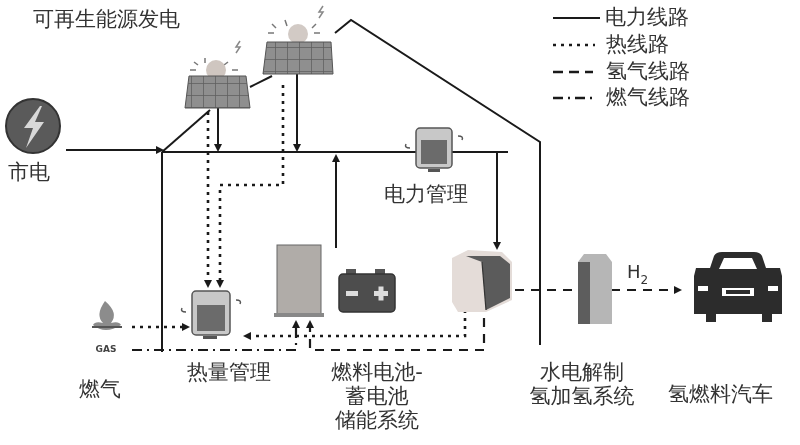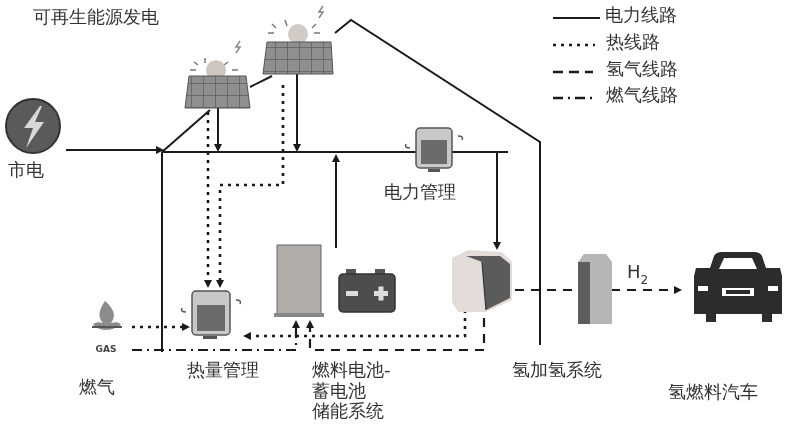--- a/index.html
+++ b/index.html
@@ -1,20 +1,20 @@
 <!DOCTYPE html>
 <html><head>
 <meta charset="utf-8">
 <style>
   html, body { margin: 0; padding: 0; background: #ffffff; }
   body { width: 800px; height: 445px; position: relative; overflow: hidden;
          font-family: "DejaVu Sans", sans-serif; color: #2a2a2a; }
   #stage { position: absolute; left: 0; top: 0; width: 800px; height: 445px; }
-  .lbl { position: absolute; font-size: 18px; color: #333; white-space: nowrap; line-height: 1.15; }
-  .lbl.center { }
+  .lbl { position: absolute; font-size: 21px; color: #333; white-space: nowrap; line-height: 1.15; }
+  .lbl.center { text-align: center; }
 </style>
 </head>
 <body>
 
 <svg id="stage" viewBox="0 0 800 445" xmlns="http://www.w3.org/2000/svg">
   <defs>
     <marker id="arr" markerWidth="8" markerHeight="8" refX="6" refY="4" orient="auto" markerUnits="userSpaceOnUse">
       <path d="M0,0 L8,4 L0,8 z" fill="#1a1a1a"></path>
     </marker>
     <pattern id="grid" width="12" height="12" patternUnits="userSpaceOnUse">
@@ -162,16 +162,17 @@
 <div class="lbl" style="left:79px; top:360px;margin-top:17px;">燃气</div>
 <div class="lbl" style="left:166px; top:360px;margin-left:21px;">热量管理</div>
 
 <div class="lbl center" style="left:312px; top:360px; width:130px;">
   <div>燃料电池-</div>
   <div>蓄电池</div>
   <div>储能系统</div>
 </div>
 
 <div class="lbl center" style="left:512px; top:360px; width:140px;">
+  <div>水电解制</div>
   <div>氢加氢系统</div>
 </div>
 
 <div class="lbl" style="left:668px; top:360px;margin-top:22px;">氢燃料汽车</div>
 
 </body></html>

